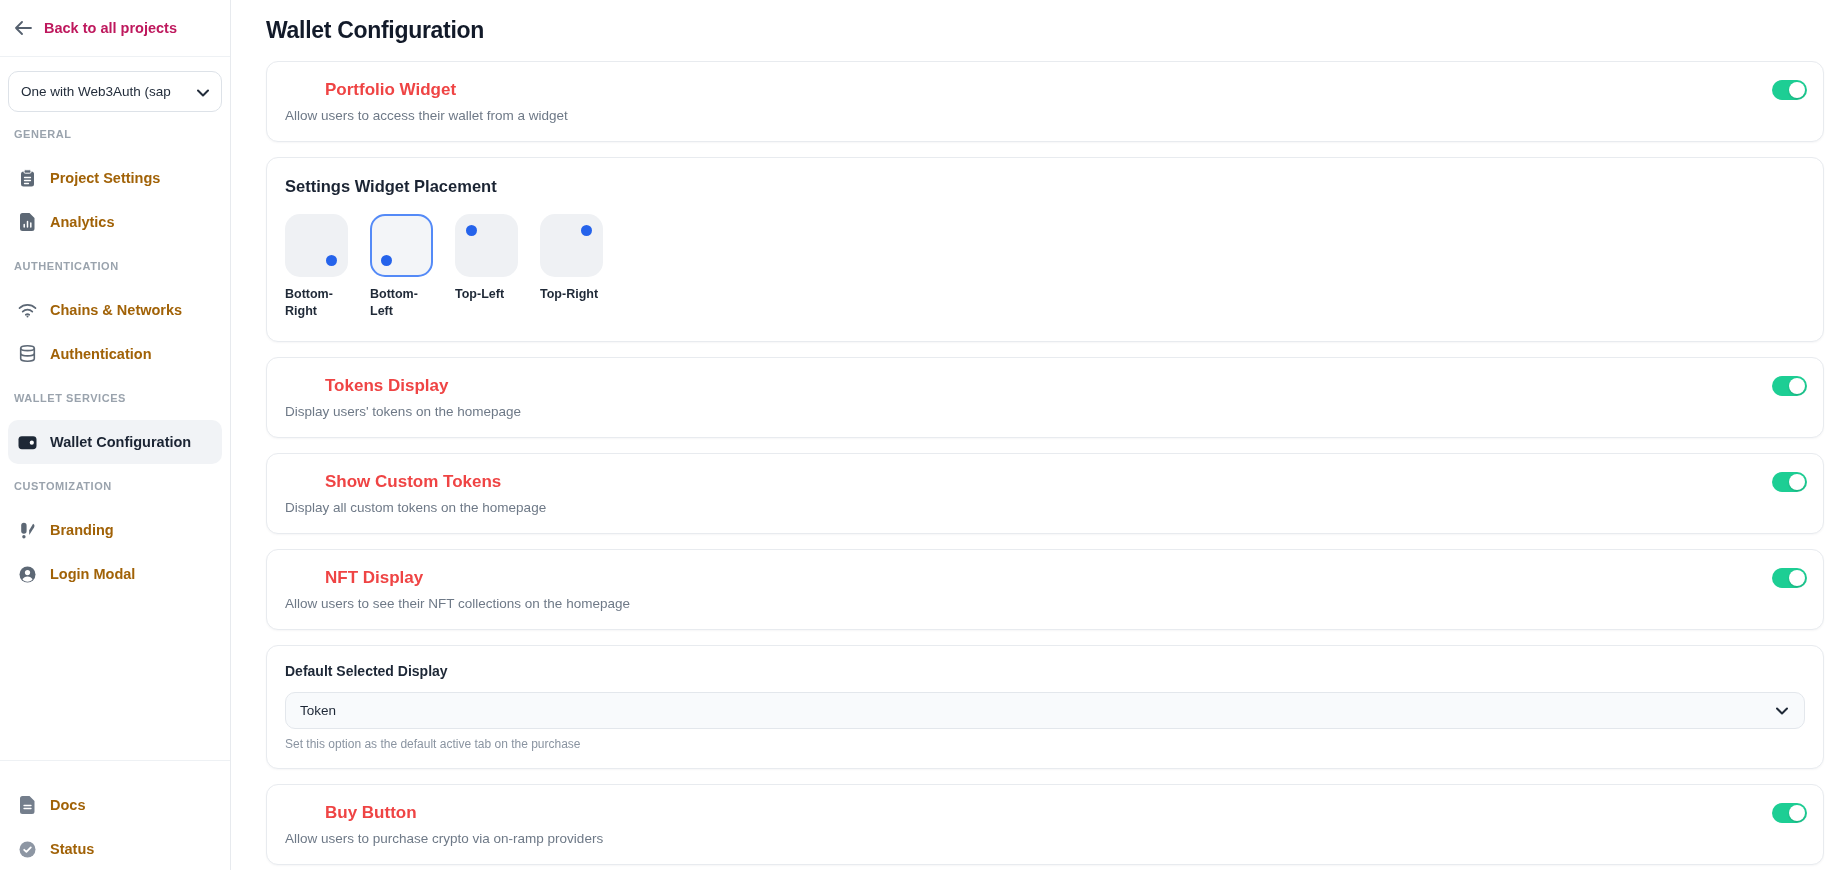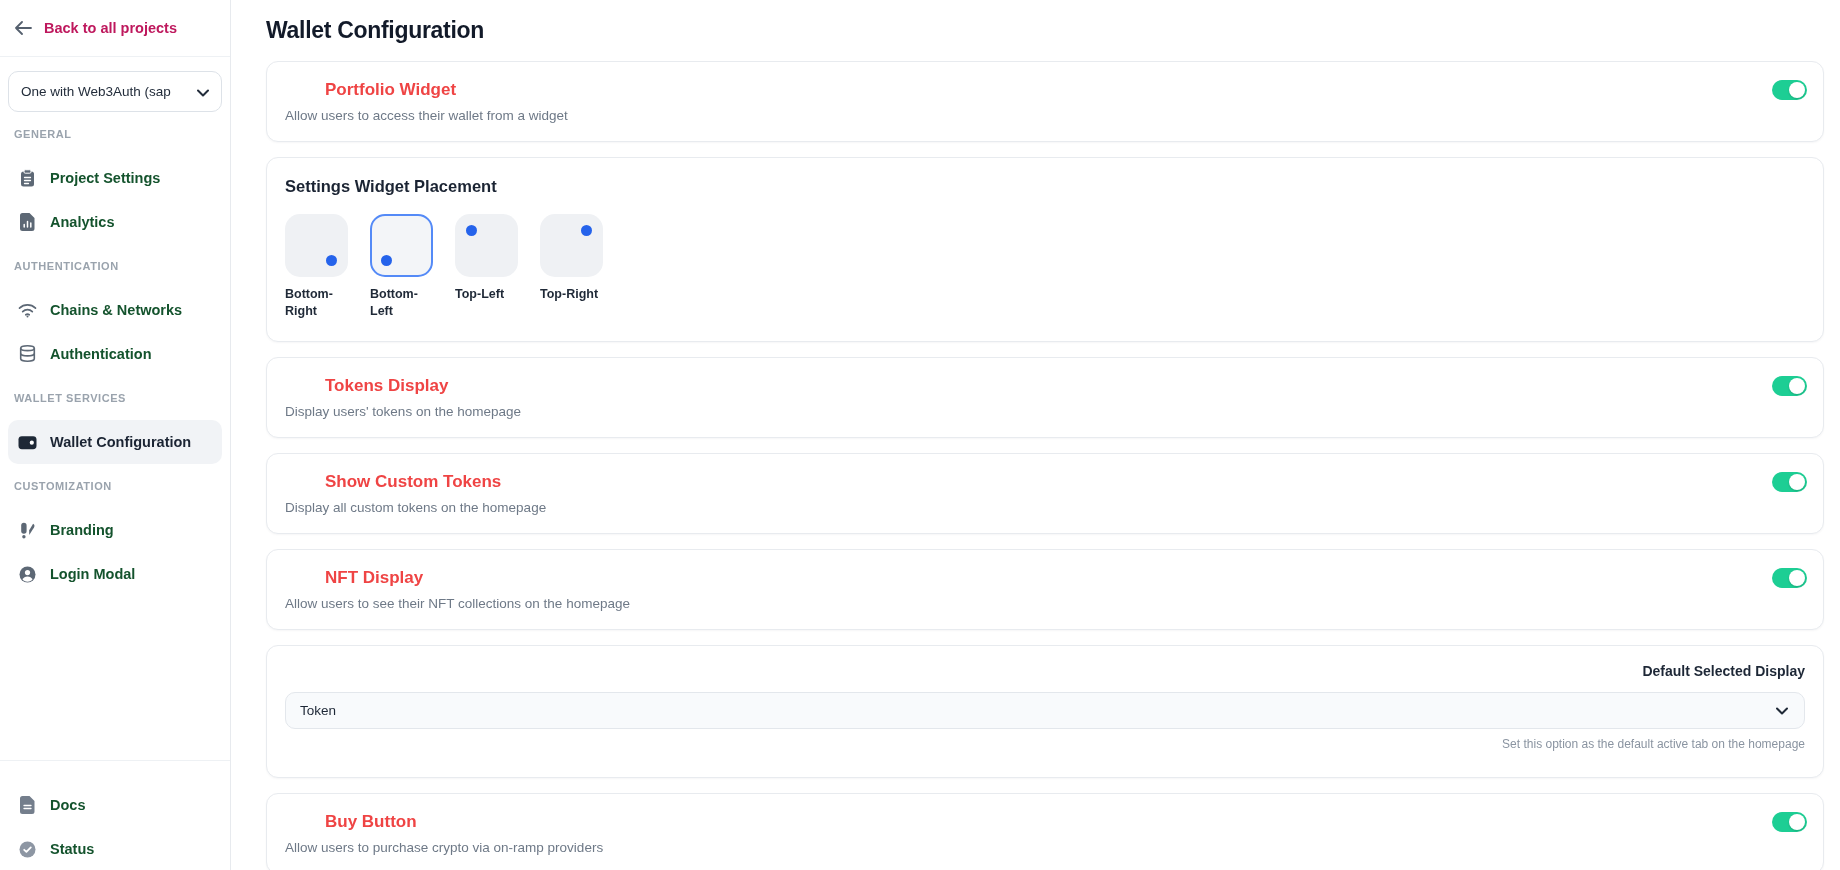--- a/index.html
+++ b/index.html
@@ -44,21 +44,21 @@
   .sec-label {
     height: 44px; display: flex; align-items: center;
     padding: 0 6px;
     font-size: 11px; font-weight: 700; letter-spacing: .05em;
     color: #9aa3ad; text-transform: uppercase;
   }
   .nav-item {
     height: 44px;
     display: flex; align-items: center; gap: 13px;
     padding: 0 10px; border-radius: 10px;
-    font-size: 14.5px; font-weight: 600; color: #14532d;
+    font-size: 14.5px; font-weight: 600; color: #a16207;
     cursor: pointer;
   }
   .nav-item.active { background: #f1f3f6; color: #1b2433; }
   .nico { width: 19px; display: flex; justify-content: center; align-items: center; }
   .side-footer { border-top: 1px solid #eef1f4; padding: 22px 8px 0; height: 110px; }
 
   
   .main {
     position: absolute; left: 232px; top: 0;
     width: 1608px; height: 870px;
@@ -114,21 +114,21 @@
   .dot.br { right: 9px; bottom: 9px; }
   .dot.bl { left: 9px; bottom: 9px; }
   .dot.tl { left: 9px; top: 9px; }
   .dot.tr { right: 9px; top: 9px; }
   .tile-label {
     margin-top: 9px; width: 63px;
     font-size: 12.5px; font-weight: 600; color: #1f2937; line-height: 16.5px;
   }
 
   
-  .select-card { padding: 17px 18px 26px; text-align: right; }
+  .select-card { padding: 17px 18px 17px; }
   .dc-label { font-size: 14px; font-weight: 700; color: #1d2736; line-height: 17px; }
   .select-control {
     margin-top: 12px; height: 37px;
     border: 1px solid #e3e7ec; border-radius: 10px;
     background: #f8fafc;
     display: flex; align-items: center; justify-content: space-between;
     padding: 0 16px 0 14px;
     font-size: 13.5px; color: #1d2736; cursor: pointer;
   }
   .dc-helper { margin-top: 8px; font-size: 12px; color: #8a94a1; line-height: 14px; }
@@ -332,21 +332,21 @@
   <section class="card select-card">
     <div class="dc-label">Default Selected Display</div>
     <div class="select-control">
       <span>Token</span>
       <span>
         <svg width="12" height="8" viewBox="0 0 12 8" fill="none" stroke="#1f2937" stroke-width="2" stroke-linecap="round" stroke-linejoin="round">
             <path d="M1 1.5 6 6.5 11 1.5"></path>
           </svg>
       </span>
     </div>
-    <div class="dc-helper">Set this option as the default active tab on the homepage</div>
+    <div class="dc-helper">Set this option as the default active tab on the purchase</div>
   </section>
 
   <section class="card toggle-card">
     <div>
       <div class="card-title">Buy Button</div>
       <div class="card-desc">Allow users to purchase crypto via on-ramp providers</div>
     </div>
     <div class="toggle">
         <div class="knob"></div>
       </div>

